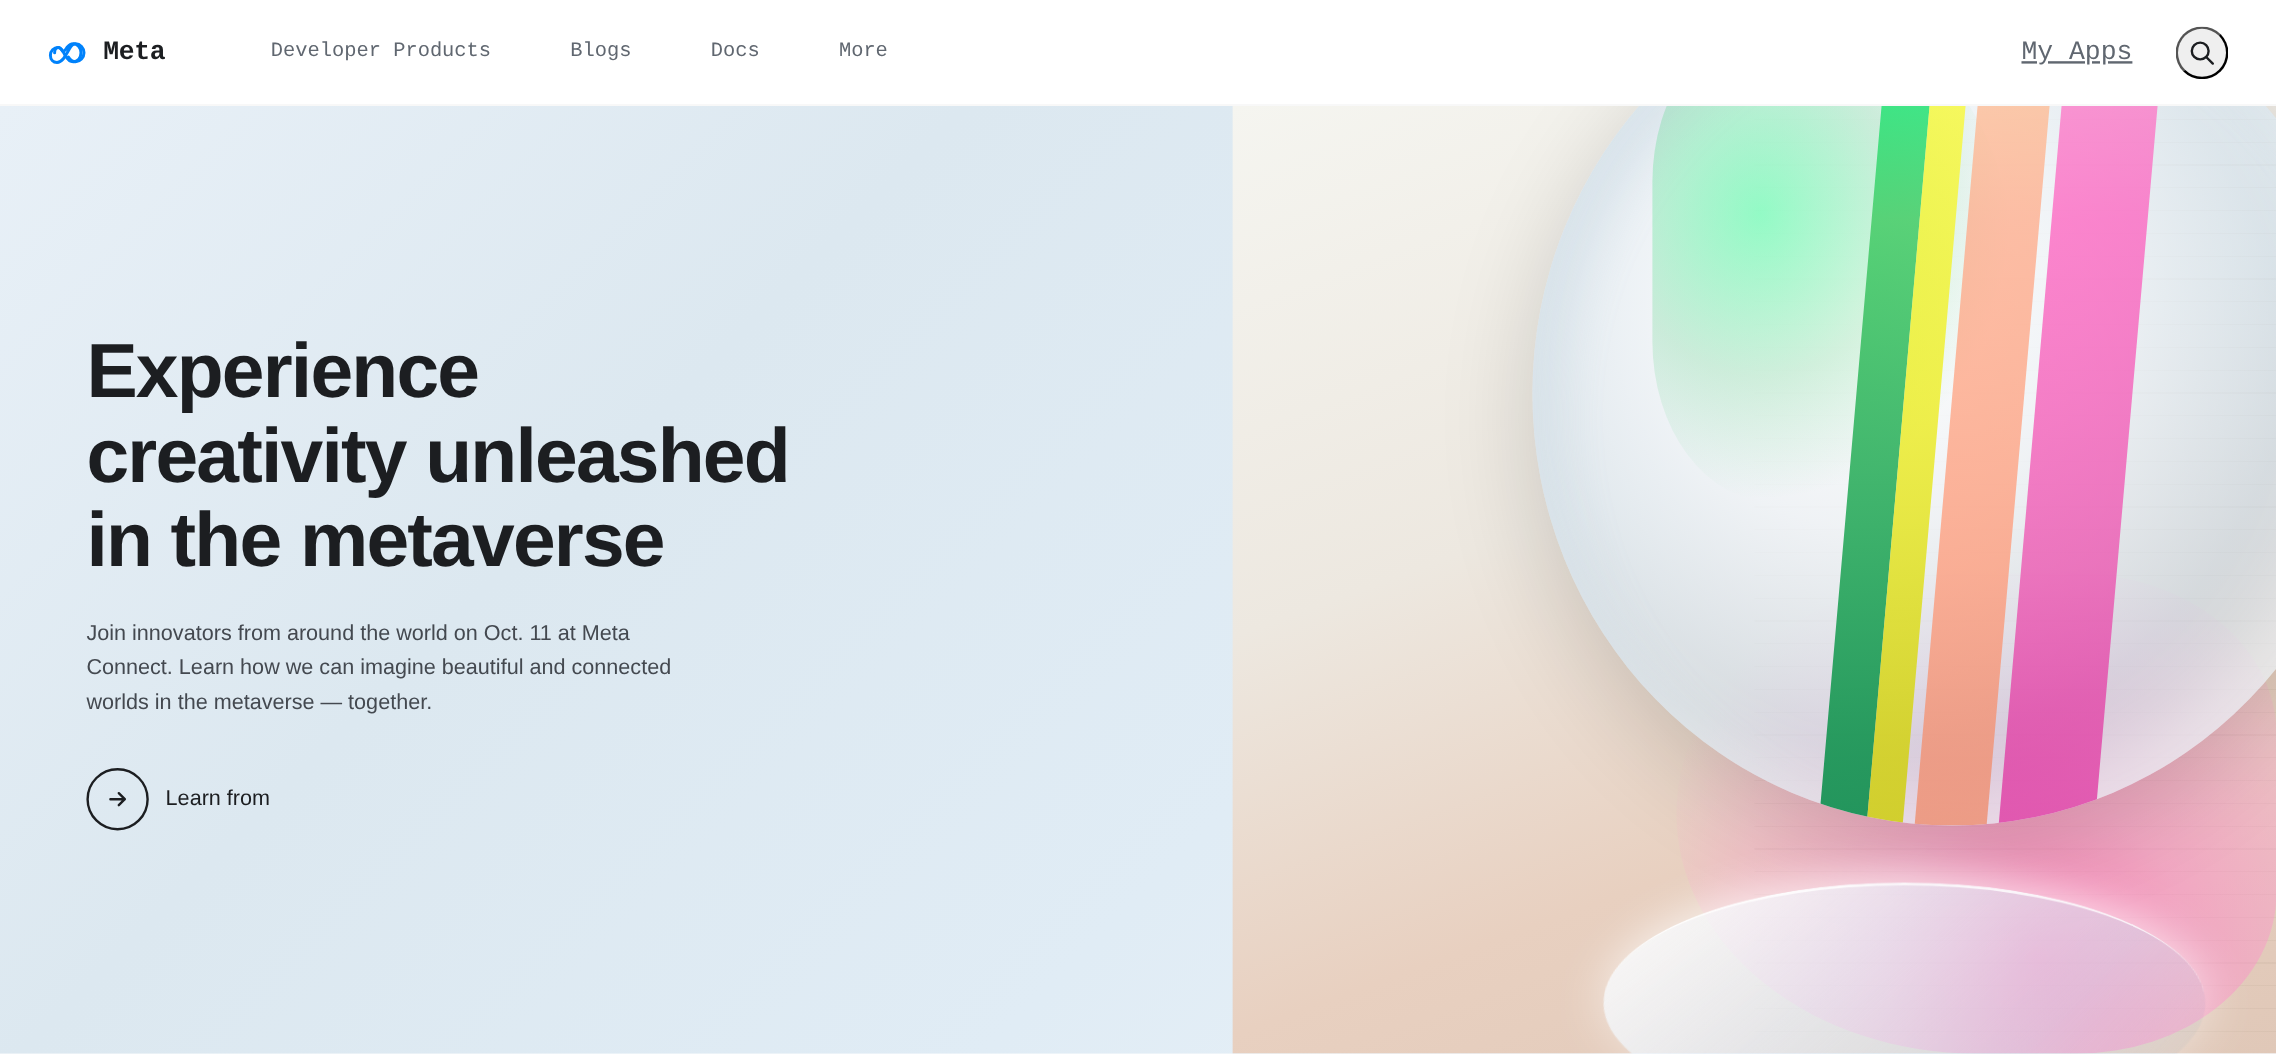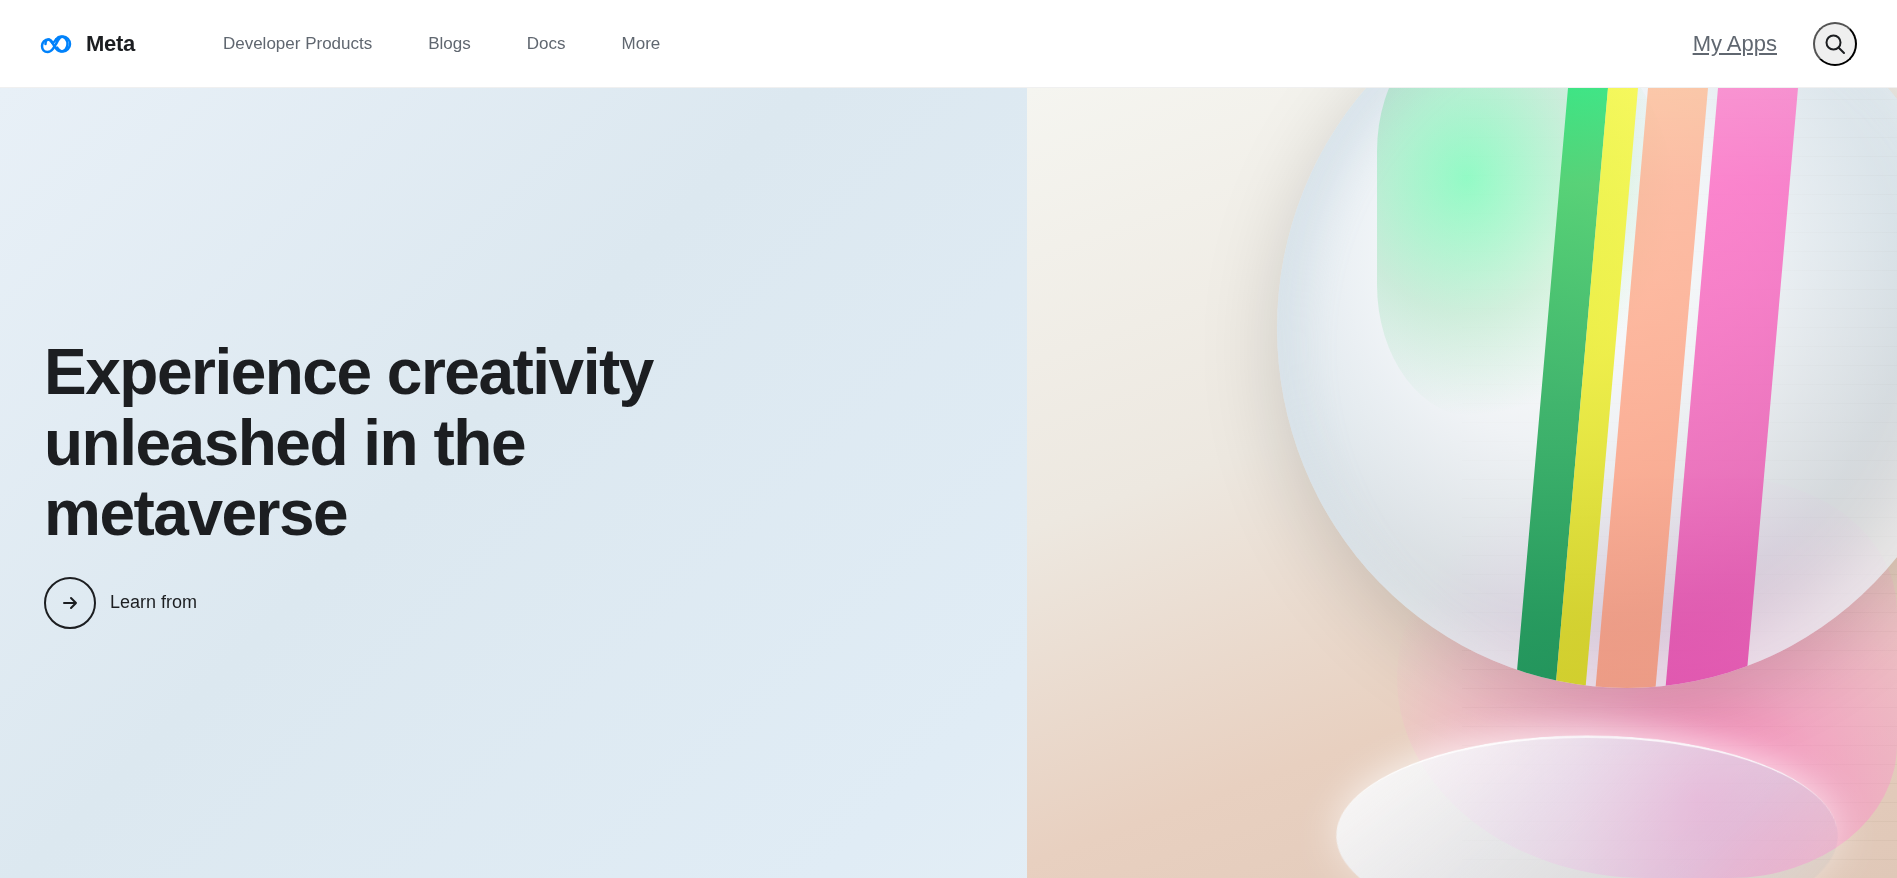--- a/index.html
+++ b/index.html
@@ -21,20 +21,21 @@
       top: 0;
       left: 0;
       width: 100%;
       height: 88px;
       background: #ffffff;
       display: flex;
       align-items: center;
       padding: 0 40px;
       z-index: 100;
       border-bottom: 1px solid rgba(0,0,0,0.06);
+      font-family: Liberation Mono, monospace;
     }
 
     .navbar-logo {
       display: flex;
       align-items: center;
       gap: 8px;
       text-decoration: none;
       margin-right: 60px;
       flex-shrink: 0;
     }
@@ -48,21 +49,21 @@
 
     .meta-infinity-icon {
       width: 38px;
       height: 22px;
       flex-shrink: 0;
     }
 
     .navbar-nav {
       display: flex;
       align-items: center;
-      gap: 0;
+      gap: 10px;
       flex: 1;
     }
 
     .nav-item {
       padding: 0 28px;
       height: 88px;
       display: flex;
       align-items: center;
       font-size: 17px;
       color: #606770;
@@ -110,21 +111,21 @@
       height: calc(878px - 88px);
       background: linear-gradient(135deg, #e8f0f7 0%, #dce8f0 30%, #e0ecf5 60%, #eef4f8 100%);
       display: flex;
       align-items: center;
       overflow: hidden;
     }
 
     .hero-content {
       position: relative;
       z-index: 2;
-      padding-left: 44px;
+      padding-left: 72px;
       max-width: 680px;
     }
 
     .hero-title {
       font-size: 64px;
       font-weight: 700;
       color: #1c1e21;
       line-height: 1.1;
       letter-spacing: -1.5px;
       margin-bottom: 28px;
@@ -336,20 +337,21 @@
         <circle cx="9.5" cy="9.5" r="7" stroke="#1c1e21" stroke-width="2"></circle>
         <line x1="14.5" y1="14.5" x2="20" y2="20" stroke="#1c1e21" stroke-width="2" stroke-linecap="round"></line>
       </svg>
     </button>
   </div>
 </nav>
 
 <section class="hero">
   <div class="hero-content">
     <h1 class="hero-title">Experience creativity unleashed in the metaverse</h1>
+    <p class="hero-subtitle">Join innovators from around the world on Oct. 11 at Meta Connect. Learn how we can imagine beautiful and connected worlds in the metaverse — together.</p>
     <a class="learn-more-btn" href="#">
       <div class="learn-more-circle">
         <svg width="18" height="18" viewBox="0 0 18 18" fill="none">
           <path d="M3 9H15M15 9L10 4M15 9L10 14" stroke="#1c1e21" stroke-width="2" stroke-linecap="round" stroke-linejoin="round"></path>
         </svg>
       </div>
       <span class="learn-more-text">Learn from</span>
     </a>
   </div>
 

